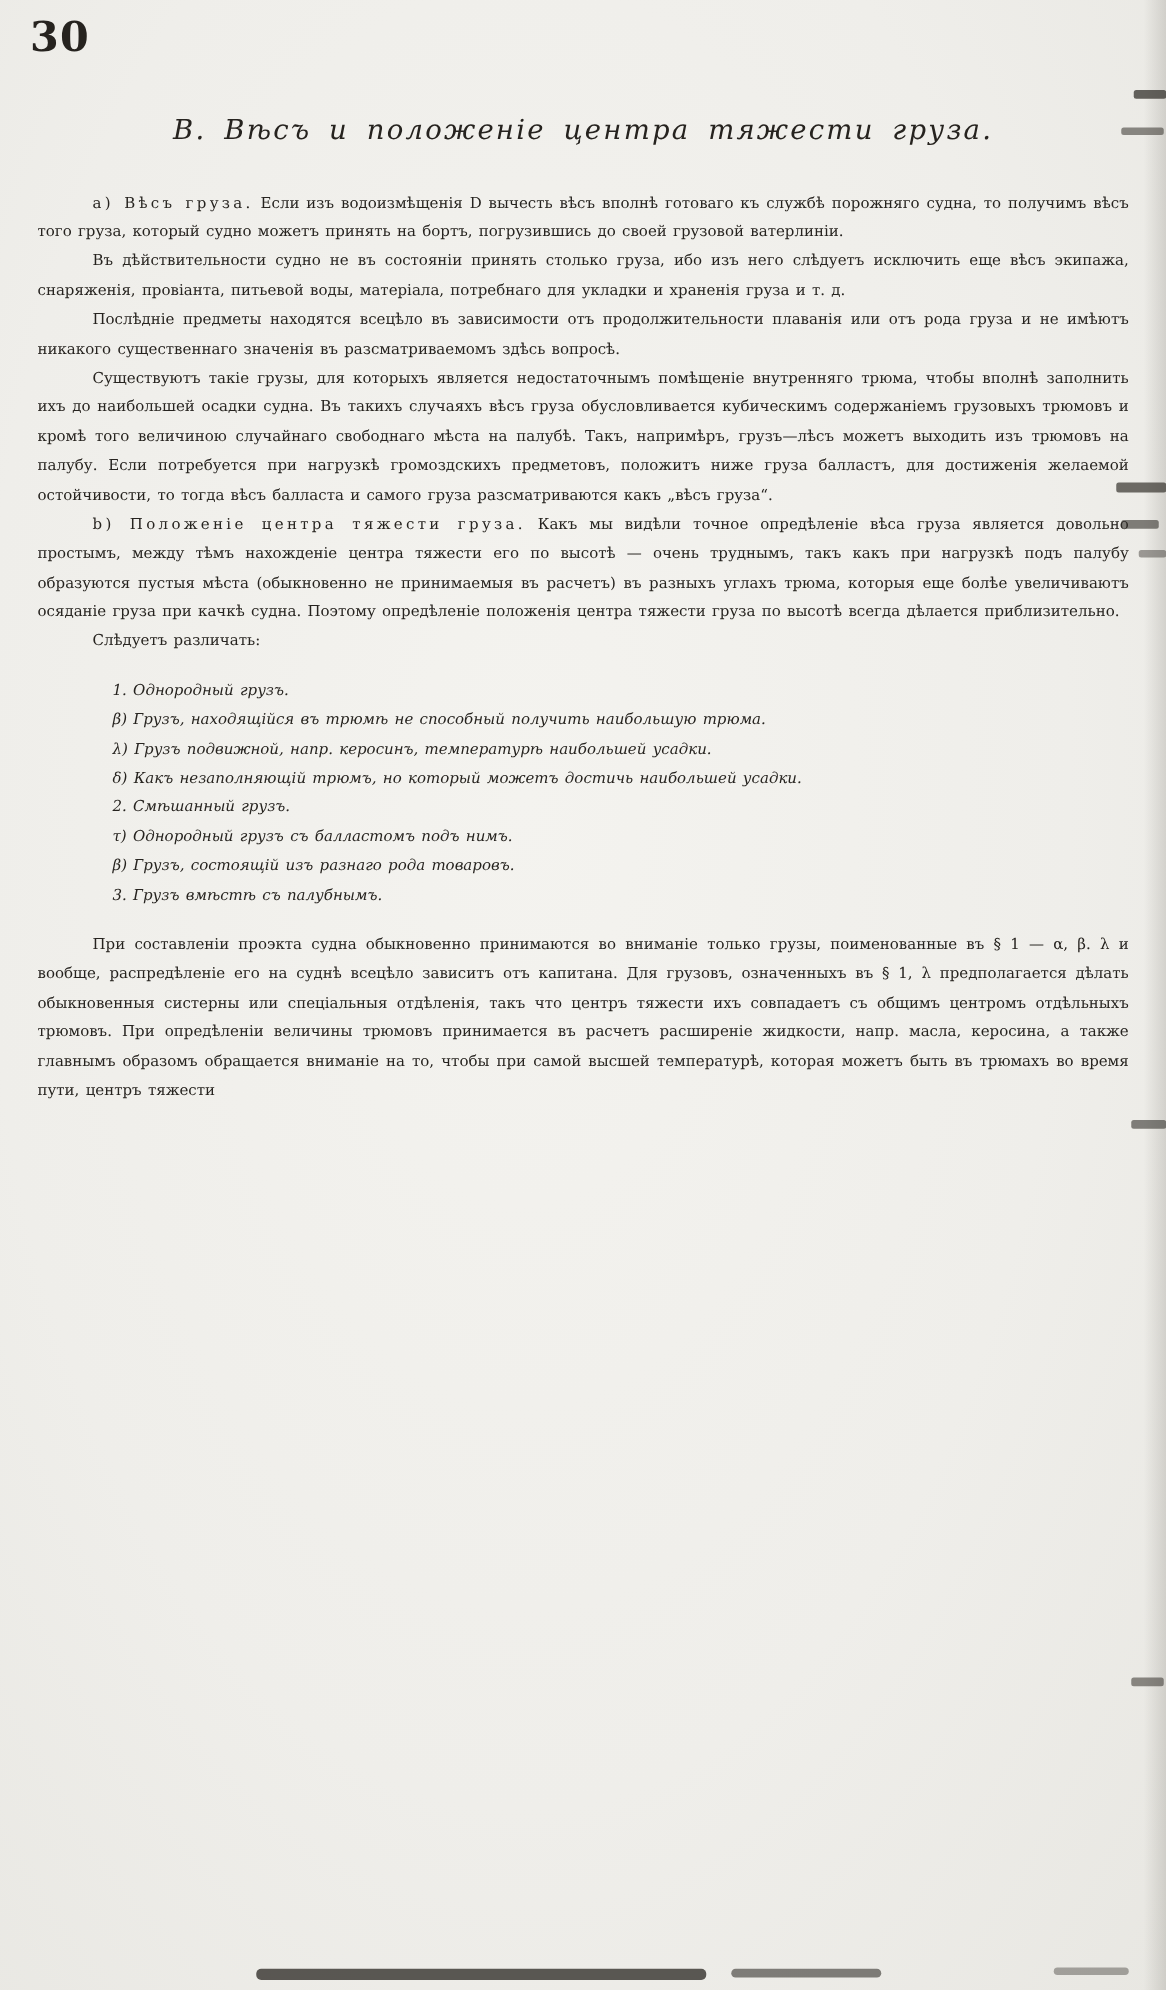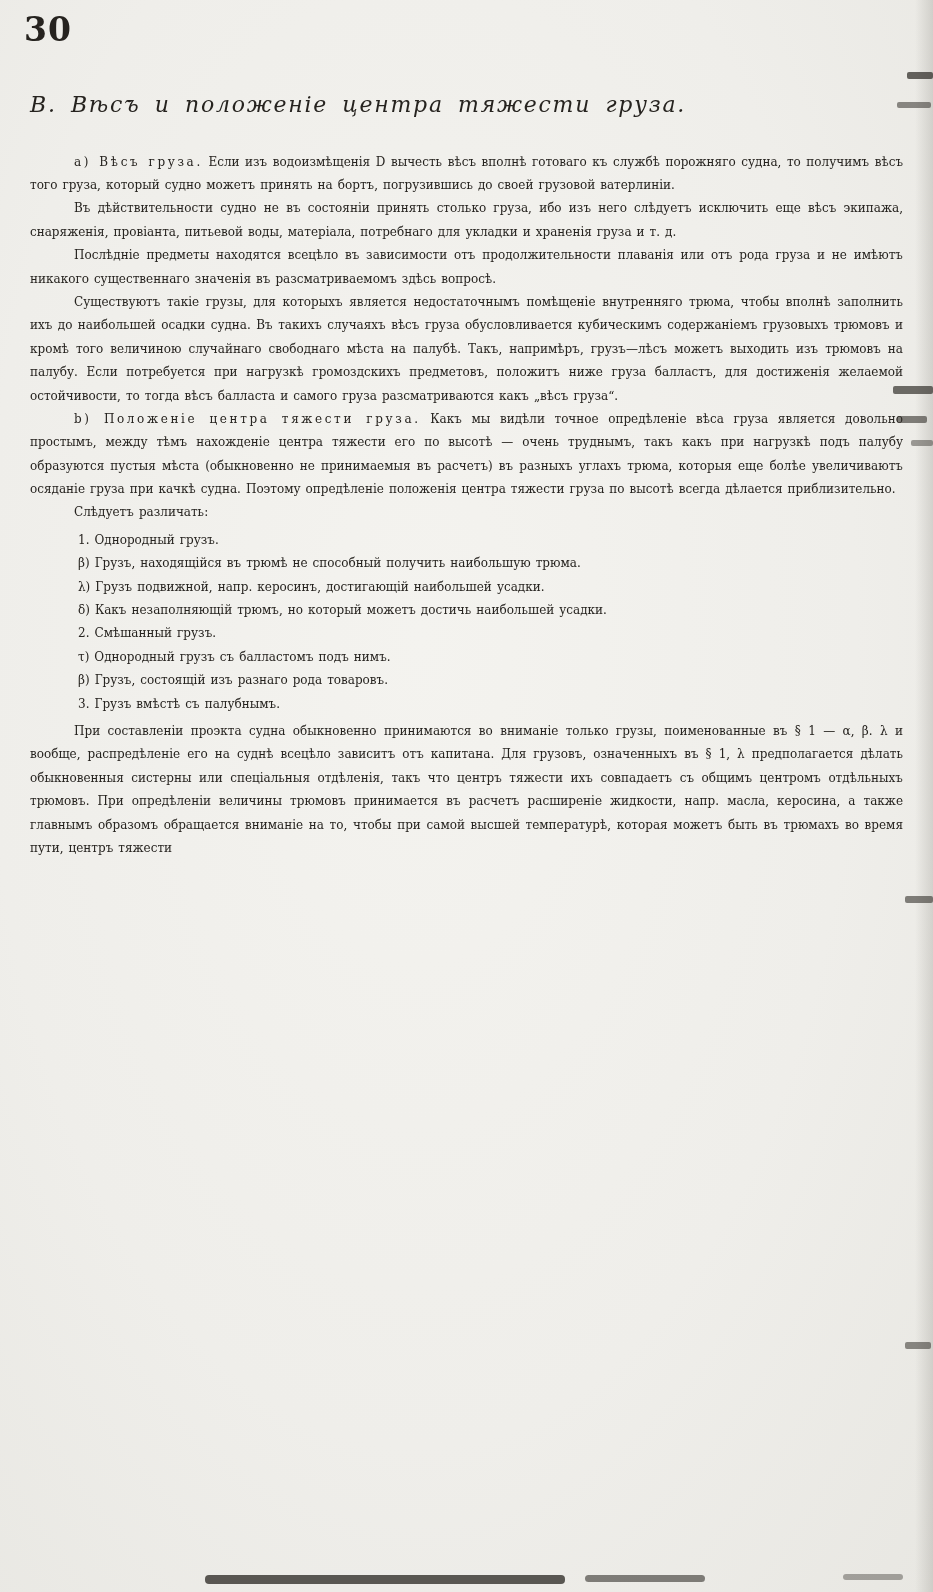--- a/index.html
+++ b/index.html
@@ -22,37 +22,38 @@
   .page-number {
     font-weight: bold;
     font-size: 33px;
     line-height: 1.2;
     margin: 2px 0 0 -6px;
     letter-spacing: 1px;
   }
   .heading {
     font-style: italic;
     font-weight: normal;
+    text-align: center;
     font-size: 22px;
     margin: 42px 0 34px 0;
     letter-spacing: 0.08em;
     word-spacing: 0.25em;
   }
   .para {
     font-size: 12px;
     line-height: 1.95;
     text-align: justify;
     margin: 0;
     text-indent: 44px;
     word-spacing: 0.10em;
   }
   .lead {
     letter-spacing: 0.22em;
   }
-  .list-block { margin: 4px; }
+  .list-block { margin: 16px; font-style: italic; }
   
   .artifact {
     position: absolute;
     background: #35322d;
     border-radius: 2px;
     filter: blur(0.6px);
     pointer-events: none;
   }
   .a1 { right: 0;  top: 72px;   width: 26px; height: 7px;  opacity: .75; }
   .a2 { right: 2px; top: 102px; width: 34px; height: 6px;  opacity: .55; }
@@ -89,21 +90,21 @@
 
   <p class="para">Существуютъ такіе грузы, для которыхъ является недостаточнымъ помѣщеніе внутренняго трюма, чтобы вполнѣ заполнить ихъ до наибольшей осадки судна. Въ такихъ случаяхъ вѣсъ груза обусловливается кубическимъ содержаніемъ грузовыхъ трюмовъ и кромѣ того величиною случайнаго свободнаго мѣста на палубѣ. Такъ, напримѣръ, грузъ—лѣсъ можетъ выходить изъ трюмовъ на палубу. Если потребуется при нагрузкѣ громоздскихъ предметовъ, положитъ ниже груза балластъ, для достиженія желаемой остойчивости, то тогда вѣсъ балласта и самого груза разсматриваются какъ „вѣсъ груза“.</p>
 
   <p class="para"><span class="lead">b) Положеніе центра тяжести груза.</span> <span>Какъ мы видѣли точное опредѣленіе вѣса груза является довольно простымъ, между тѣмъ нахожденіе центра тяжести его по высотѣ — очень труднымъ, такъ какъ при нагрузкѣ подъ палубу образуются пустыя мѣста (обыкновенно не принимаемыя въ расчетъ) въ разныхъ углахъ трюма, которыя еще болѣе увеличиваютъ осяданіе груза при качкѣ судна. Поэтому опредѣленіе положенія центра тяжести груза по высотѣ всегда дѣлается приблизительно.</span></p>
 
   <p class="para">Слѣдуетъ различать:</p>
 
   <div class="list-block">
     <p class="para">1. Однородный грузъ.</p>
     <p class="para">β) Грузъ, находящійся въ трюмѣ не способный получить наибольшую трюма.</p>
-    <p class="para">λ) Грузъ подвижной, напр. керосинъ, достигающій наибольшей усадки.</p>
+    <p class="para">λ) Грузъ подвижной, напр. керосинъ, температурѣ наибольшей усадки.</p>
     <p class="para">δ) Какъ незаполняющій трюмъ, но который можетъ достичь наибольшей усадки.</p>
     <p class="para">2. Смѣшанный грузъ.</p>
     <p class="para">τ) Однородный грузъ съ балластомъ подъ нимъ.</p>
     <p class="para">β) Грузъ, состоящій изъ разнаго рода товаровъ.</p>
     <p class="para">3. Грузъ вмѣстѣ съ палубнымъ.</p>
   </div>
 
   <p class="para">При составленіи проэкта судна обыкновенно принимаются во вниманіе только грузы, поименованные въ § 1 — α, β. λ и вообще, распредѣленіе его на суднѣ всецѣло зависитъ отъ капитана. Для грузовъ, означенныхъ въ § 1, λ предполагается дѣлать обыкновенныя систерны или спеціальныя отдѣленія, такъ что центръ тяжести ихъ совпадаетъ съ общимъ центромъ отдѣльныхъ трюмовъ. При опредѣленіи величины трюмовъ принимается въ расчетъ расширеніе жидкости, напр. масла, керосина, а также главнымъ образомъ обращается вниманіе на то, чтобы при самой высшей температурѣ, которая можетъ быть въ трюмахъ во время пути, центръ тяжести</p>
 
 </div>

